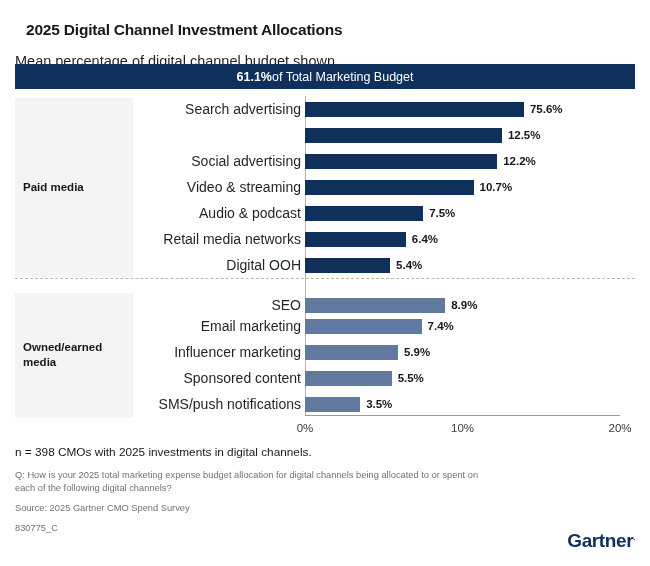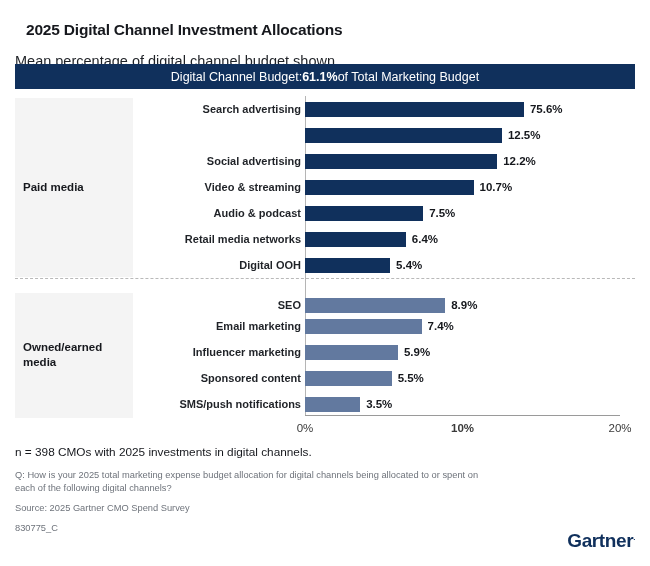--- a/index.html
+++ b/index.html
@@ -83,25 +83,24 @@
     height: 0;
     border-top: 1px dashed #b9b9b9;
   }
 
   
   .row { position: absolute; left: 0; width: 650px; }
   .row-label {
     position: absolute;
     right: 349px;      
     text-align: right;
-    font-size: 11px;
+    font-size: 14px;
     color: #1f2227;
     white-space: nowrap;
     line-height: 15px;
-    font-weight: bold;
   }
   .bar {
     position: absolute;
     height: 15px;
   }
   .bar.paid   { background: #10305c; }
   .bar.owned  { background: #62799f; }
   .bar-value {
     position: absolute;
     font-size: 11.5px;
@@ -169,21 +168,20 @@
 </style>
 </head>
 <body>
 
 <div class="title-block">
   <div class="chart-title">2025 Digital Channel Investment Allocations</div>
   <div class="chart-subtitle">Mean percentage of digital channel budget shown</div>
 </div>
 
 <div class="banner">
-  <span>Digital Channel Budget: </span>
     <span class="bold">61.1%</span>
     <span> of Total Marketing Budget</span>
 </div>
 
 <div class="plot">
 
   <div class="group-panel" id="panel-0" style="top: 2px; height: 179px;">
     <div class="group-label" style="top: 81.5px;">Paid media</div>
   </div>
   <div class="group-panel" id="panel-1" style="top: 197px; height: 125px;">
@@ -252,21 +250,21 @@
       <div class="row" style="top: 301px; height: 15px;">
         <div class="row-label" style="top: 0px;">SMS/push notifications</div>
         <div class="bar owned" style="left: 305px; top: 0px; width: 55.125px;"></div>
         <div class="bar-value" style="left: 366.125px; top: 0px;">3.5%</div>
       </div>
     </div>
 
   <div class="axis-line" id="axis-line" style="top: 319px;"></div>
   <div id="ticks-container">
       <div class="tick-label" style="left: 305px; top: 326px;">0%</div>
-      <div class="tick-label" style="left: 462.5px; top: 326px; font-weight: bold;">10%</div>
+      <div class="tick-label" style="left: 462.5px; top: 326px;">10%</div>
       <div class="tick-label" style="left: 620px; top: 326px;">20%</div>
     </div>
 </div>
 
 <div class="notes">
   <p class="note-n">n = 398 CMOs with 2025 investments in digital channels.</p>
   <p class="note-small">Q: How is your 2025 total marketing expense budget allocation for digital channels being allocated to or spent on each of the following digital channels?</p>
   <p class="note-small">Source: 2025 Gartner CMO Spend Survey</p>
   <p class="note-id">830775_C</p>
 </div>

